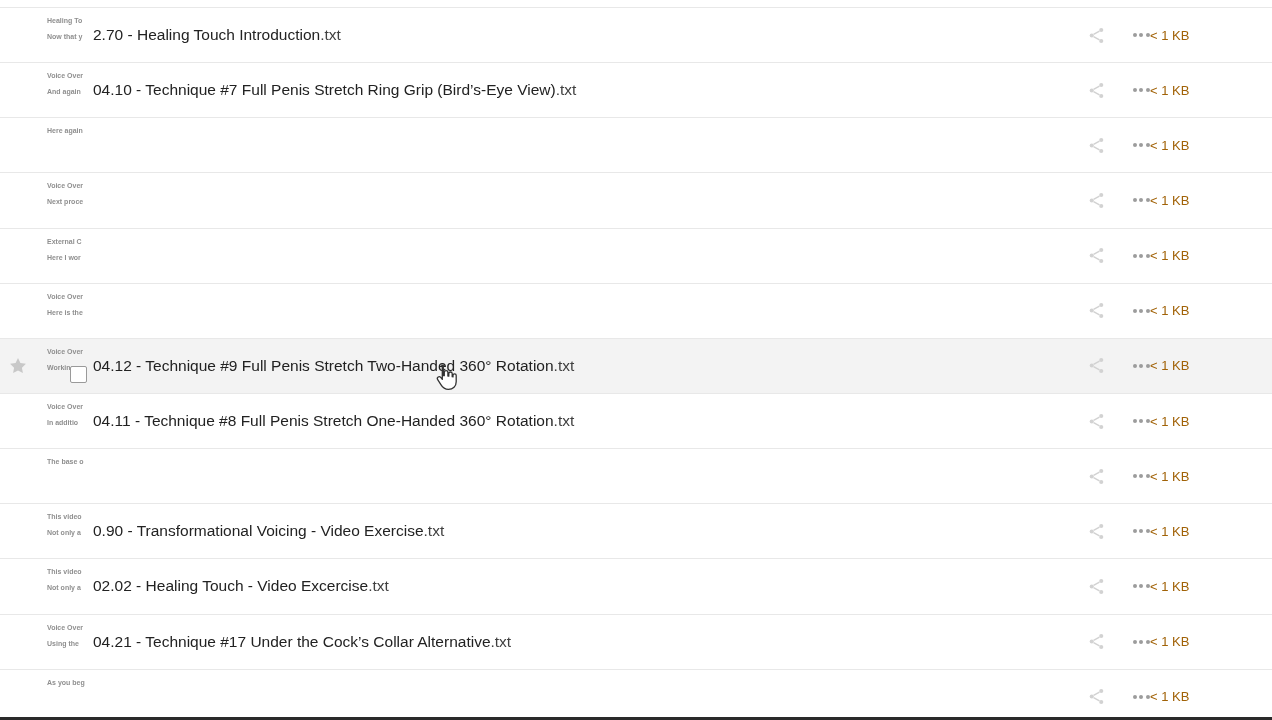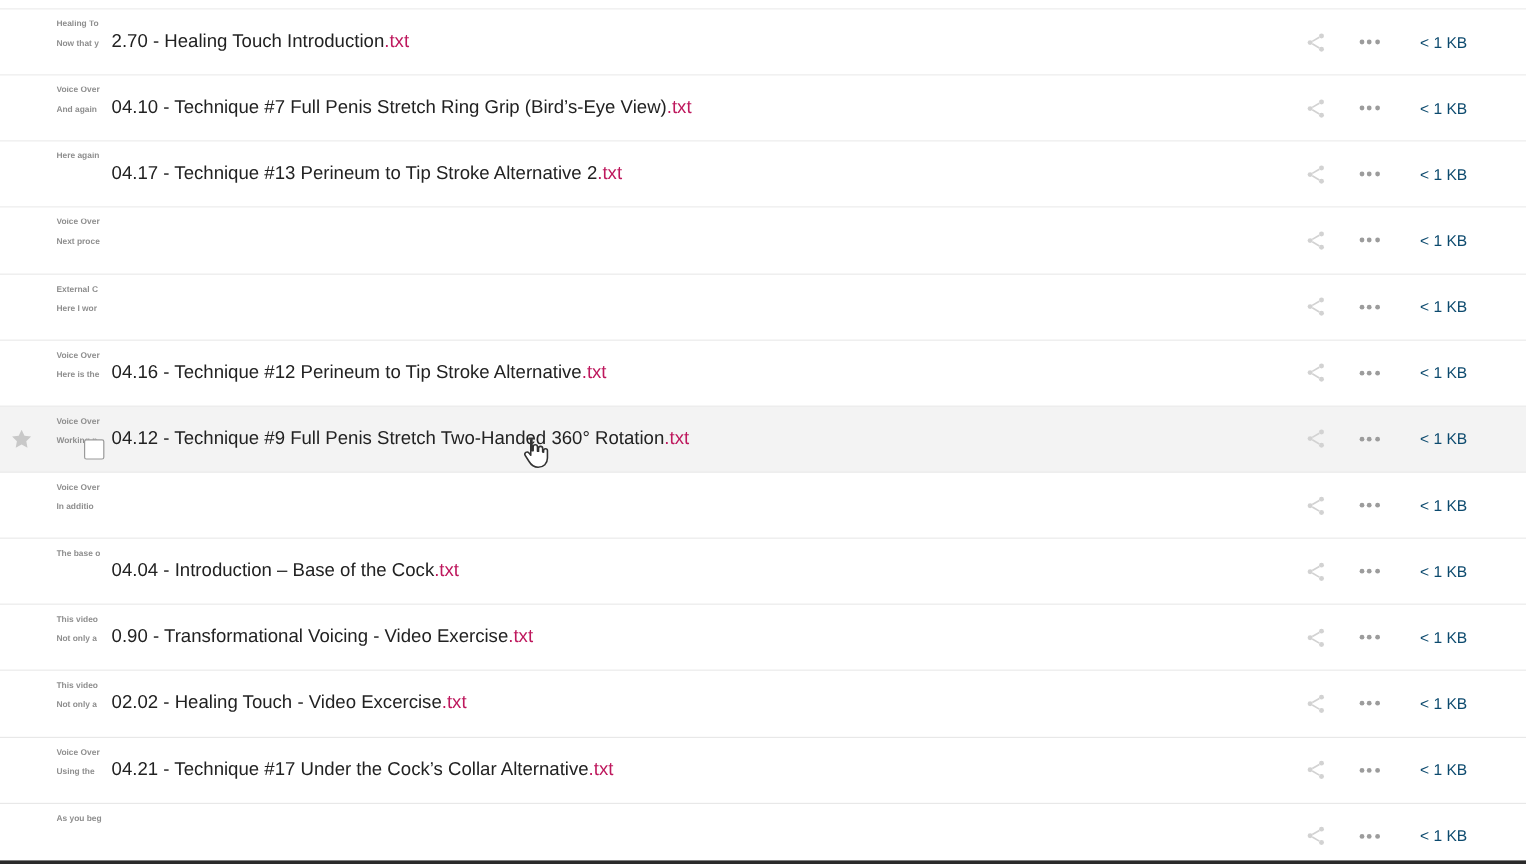--- a/index.html
+++ b/index.html
@@ -22,30 +22,30 @@
     gap:8px;align-self:flex-start;margin-top:9px;
   }
   .pl1,.pl2{
     font-size:7px;line-height:8px;color:#8f8f8f;font-weight:600;
     white-space:nowrap;letter-spacing:0;
   }
   .fname{
     margin-left:8px;font-size:15.5px;color:#222222;white-space:nowrap;
     flex:1 1 auto;overflow:hidden;cursor:pointer;
   }
-  .ext{color:#be185d;}
+  .ext{color:#404040;}
   .actions{display:flex;align-items:center;flex:0 0 auto;margin-left:auto;padding-right:16px;}
   .share-btn,.more-btn{
     background:none;border:none;padding:0;cursor:pointer;display:flex;
     align-items:center;justify-content:center;
   }
   .share-btn{width:20px;height:20px;}
   .more-btn{width:18px;height:20px;margin-left:26px;gap:2.5px;}
   .dot{width:4px;height:4px;border-radius:50%;background:#9c9c9c;display:inline-block;}
-  .size{min-width:106px;text-align:center;font-size:13px;color:#0c4a6e;}
+  .size{min-width:106px;text-align:left;font-size:13px;color:#a16207;}
   .hover-checkbox{
     position:absolute;left:70px;top:27px;width:17px;height:17px;box-sizing:border-box;
     background:#ffffff;border:1.5px solid #9a9a9a;border-radius:2px;cursor:pointer;
   }
   .cursor-overlay{position:absolute;left:431px;top:363px;width:28px;height:32px;z-index:10;pointer-events:none;}
   .bottom-bar{position:absolute;left:0;bottom:0;width:100%;height:3px;background:#2a2a2a;z-index:5;}
 </style>
 </head>
 <body>
 
@@ -103,21 +103,20 @@
       <span class="size">&lt; 1 KB</span>
     </div>
   </div>
 
   <div class="row">
     <div class="star-slot"></div>
     <div class="thumb">
       <span class="pl1">Here again</span>
       <span class="pl2"></span>
     </div>
-    <div class="fname"><span>04.17 - Technique #13 Perineum to Tip Stroke Alternative 2</span><span class="ext">.txt</span></div>
     <div class="actions">
       <button class="share-btn">
           <svg width="19" height="19" viewBox="0 0 24 24">
             <circle cx="18" cy="5" r="2.6" fill="#d2d2d2"></circle>
             <circle cx="6" cy="12" r="2.6" fill="#d2d2d2"></circle>
             <circle cx="18" cy="19" r="2.6" fill="#d2d2d2"></circle>
             <line x1="8.3" y1="10.7" x2="15.7" y2="6.4" stroke="#d2d2d2" stroke-width="1.8"></line>
             <line x1="8.3" y1="13.3" x2="15.7" y2="17.6" stroke="#d2d2d2" stroke-width="1.8"></line>
           </svg>
         </button>
@@ -179,21 +178,20 @@
       <span class="size">&lt; 1 KB</span>
     </div>
   </div>
 
   <div class="row">
     <div class="star-slot"></div>
     <div class="thumb">
       <span class="pl1">Voice Over</span>
       <span class="pl2">Here is the</span>
     </div>
-    <div class="fname"><span>04.16 - Technique #12 Perineum to Tip Stroke Alternative</span><span class="ext">.txt</span></div>
     <div class="actions">
       <button class="share-btn">
           <svg width="19" height="19" viewBox="0 0 24 24">
             <circle cx="18" cy="5" r="2.6" fill="#d2d2d2"></circle>
             <circle cx="6" cy="12" r="2.6" fill="#d2d2d2"></circle>
             <circle cx="18" cy="19" r="2.6" fill="#d2d2d2"></circle>
             <line x1="8.3" y1="10.7" x2="15.7" y2="6.4" stroke="#d2d2d2" stroke-width="1.8"></line>
             <line x1="8.3" y1="13.3" x2="15.7" y2="17.6" stroke="#d2d2d2" stroke-width="1.8"></line>
           </svg>
         </button>
@@ -236,20 +234,21 @@
     </div>
     <span class="hover-checkbox"></span>
   </div>
 
   <div class="row">
     <div class="star-slot"></div>
     <div class="thumb">
       <span class="pl1">Voice Over</span>
       <span class="pl2">In additio</span>
     </div>
+    <div class="fname"><span>04.11 - Technique #8 Full Penis Stretch One-Handed 360° Rotation</span><span class="ext">.txt</span></div>
     <div class="actions">
       <button class="share-btn">
           <svg width="19" height="19" viewBox="0 0 24 24">
             <circle cx="18" cy="5" r="2.6" fill="#d2d2d2"></circle>
             <circle cx="6" cy="12" r="2.6" fill="#d2d2d2"></circle>
             <circle cx="18" cy="19" r="2.6" fill="#d2d2d2"></circle>
             <line x1="8.3" y1="10.7" x2="15.7" y2="6.4" stroke="#d2d2d2" stroke-width="1.8"></line>
             <line x1="8.3" y1="13.3" x2="15.7" y2="17.6" stroke="#d2d2d2" stroke-width="1.8"></line>
           </svg>
         </button>
@@ -261,21 +260,20 @@
       <span class="size">&lt; 1 KB</span>
     </div>
   </div>
 
   <div class="row">
     <div class="star-slot"></div>
     <div class="thumb">
       <span class="pl1">The base o</span>
       <span class="pl2"></span>
     </div>
-    <div class="fname"><span>04.04 - Introduction – Base of the Cock</span><span class="ext">.txt</span></div>
     <div class="actions">
       <button class="share-btn">
           <svg width="19" height="19" viewBox="0 0 24 24">
             <circle cx="18" cy="5" r="2.6" fill="#d2d2d2"></circle>
             <circle cx="6" cy="12" r="2.6" fill="#d2d2d2"></circle>
             <circle cx="18" cy="19" r="2.6" fill="#d2d2d2"></circle>
             <line x1="8.3" y1="10.7" x2="15.7" y2="6.4" stroke="#d2d2d2" stroke-width="1.8"></line>
             <line x1="8.3" y1="13.3" x2="15.7" y2="17.6" stroke="#d2d2d2" stroke-width="1.8"></line>
           </svg>
         </button>

